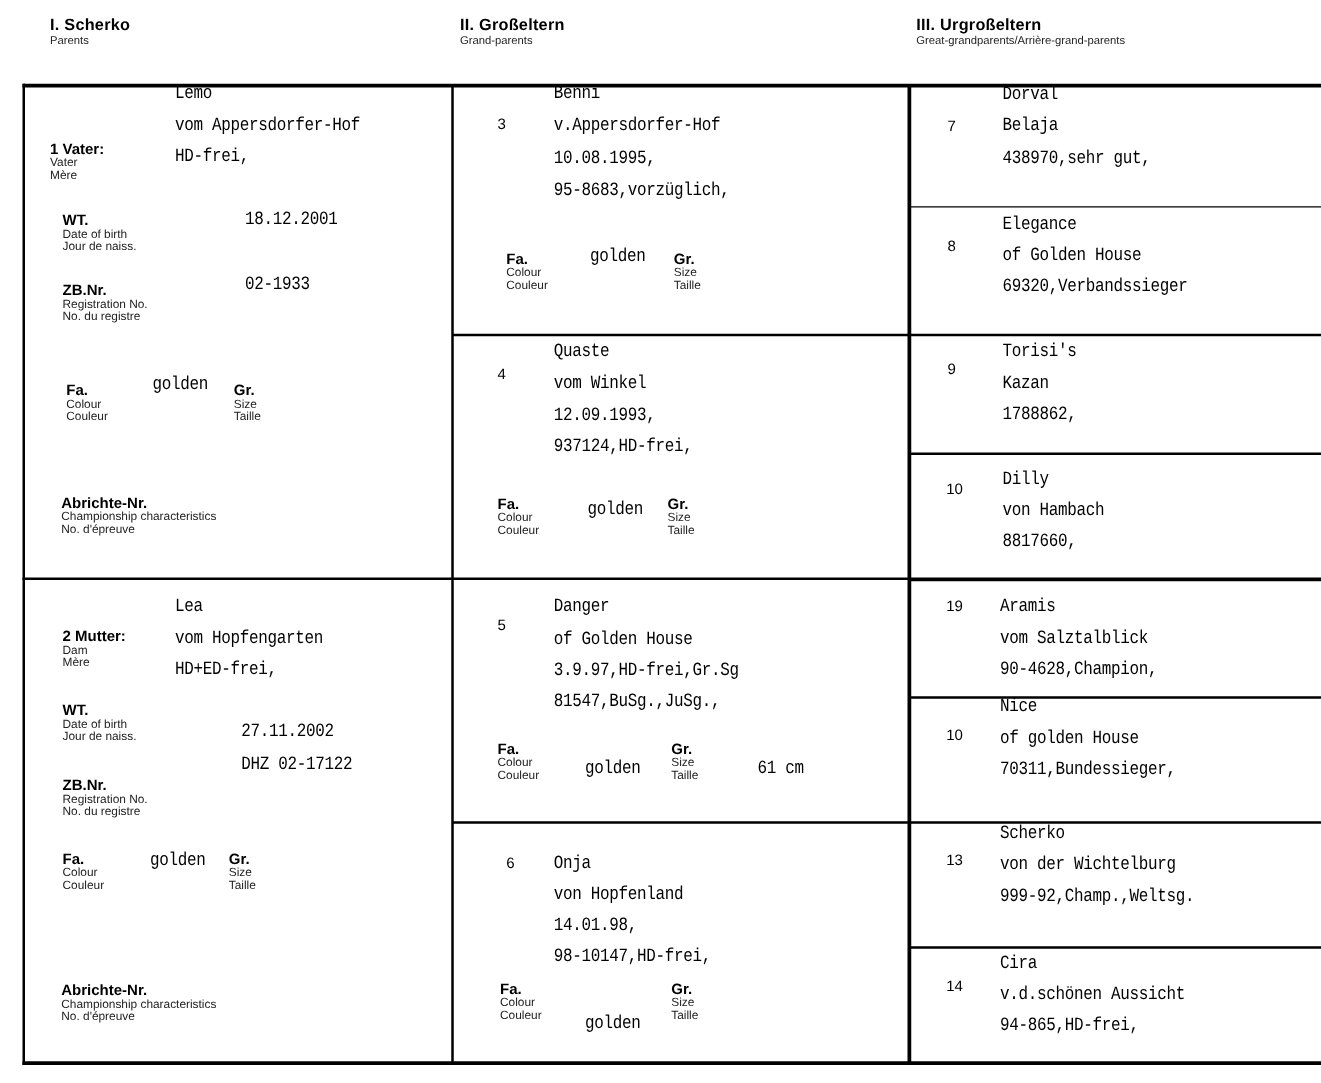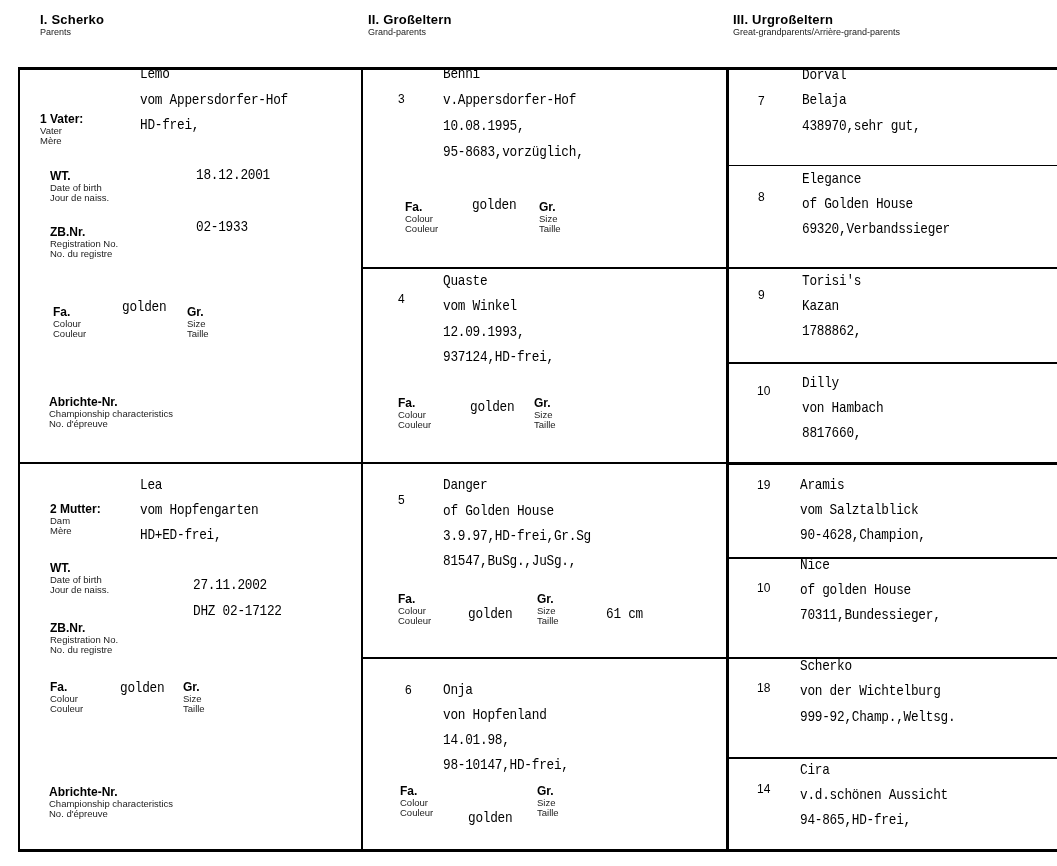--- a/index.html
+++ b/index.html
@@ -231,21 +231,21 @@
   <div class="abs mono" style="left:800px; top:498px;">vom Salztalblick</div>
   <div class="abs mono" style="left:800px; top:523px;">90-4628,Champion,</div>
 </div>
 <div>
   <div class="num" style="left:757px; top:581px;">10</div>
   <div class="abs mono" style="left:800px; top:553px;">Nice</div>
   <div class="abs mono" style="left:800px; top:578px;">of golden House</div>
   <div class="abs mono" style="left:800px; top:603px;">70311,Bundessieger,</div>
 </div>
 <div>
-  <div class="num" style="left:757px; top:681px;">18</div>
+  <div class="num" style="left:757px; top:681px;">13</div>
   <div class="abs mono" style="left:800px; top:654px;">Scherko</div>
   <div class="abs mono" style="left:800px; top:679px;">von der Wichtelburg</div>
   <div class="abs mono" style="left:800px; top:705px;">999-92,Champ.,Weltsg.</div>
 </div>
 <div>
   <div class="num" style="left:757px; top:782px;">14</div>
   <div class="abs mono" style="left:800px; top:758px;">Cira</div>
   <div class="abs mono" style="left:800px; top:783px;">v.d.schönen Aussicht</div>
   <div class="abs mono" style="left:800px; top:808px;">94-865,HD-frei,</div>
 </div>

